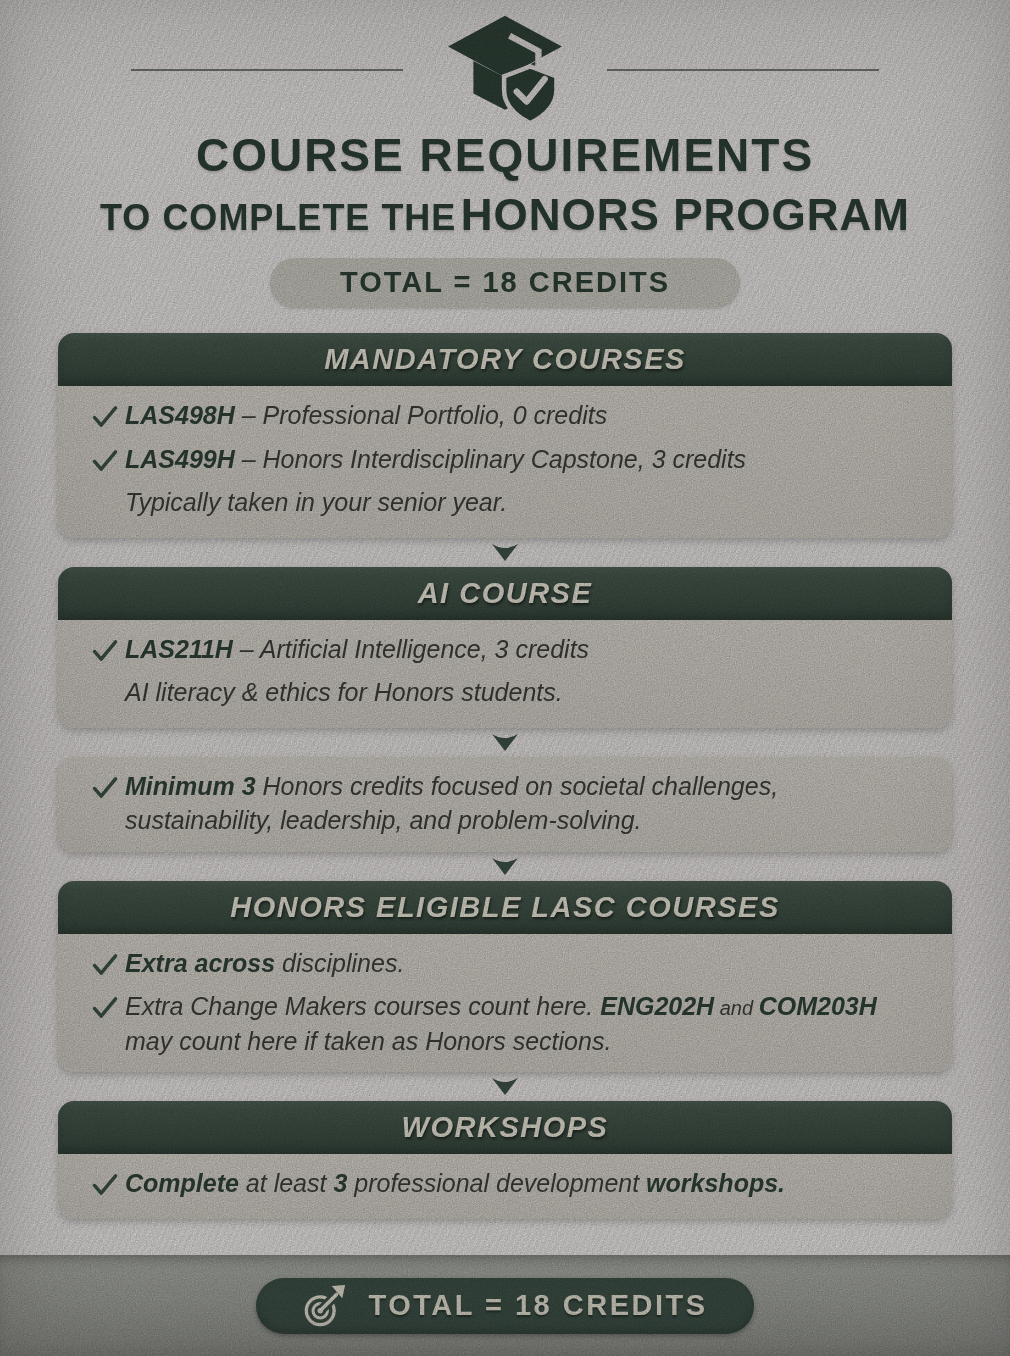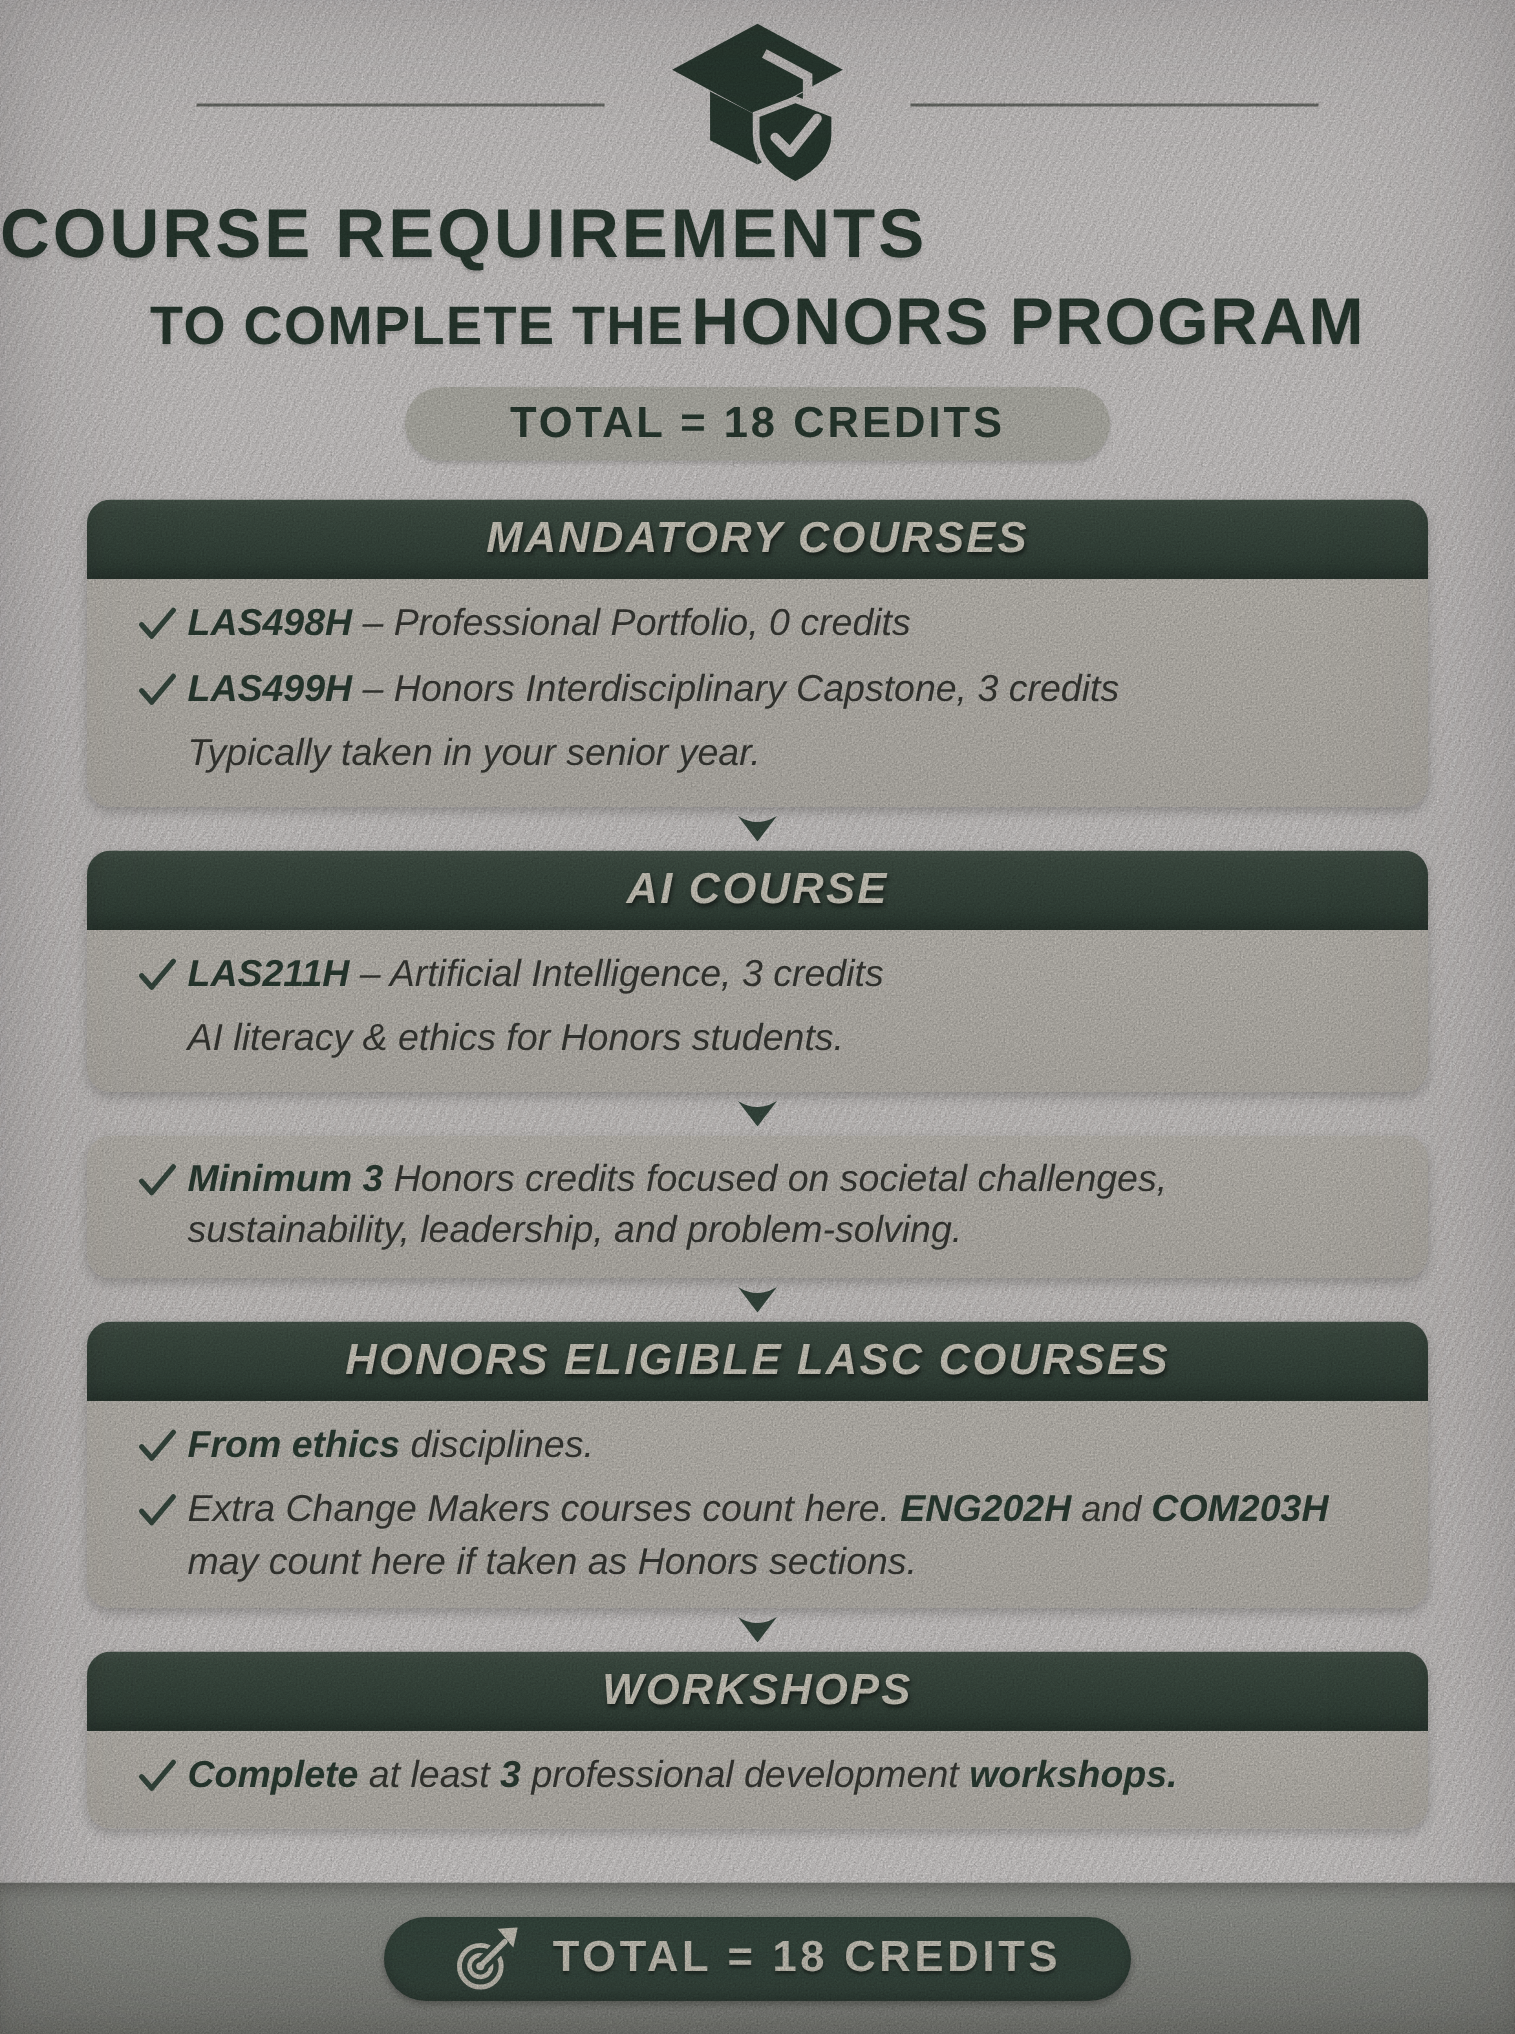--- a/index.html
+++ b/index.html
@@ -32,21 +32,21 @@
   }
   .noise{position:absolute;inset:0;width:100%;height:100%;z-index:45;pointer-events:none;mix-blend-mode:multiply;}
   .content{position:relative;height:1255px;z-index:2;}
 
   
   .icon-row{display:flex;align-items:center;justify-content:center;gap:26px;padding-top:20px;height:120px;}
   .rule{width:272px;height:2px;background:#5d625b;opacity:.8;}
   .hero-icon{color:var(--bold-green);display:flex;}
   .hero-icon svg{width:152px;height:112px;}
   .title{
-    margin-top:8px;text-align:left;font-size:46px;font-weight:700;
+    margin-top:8px;text-align:center;font-size:46px;font-weight:700;
     color:var(--title-green);letter-spacing:2px;
     text-shadow:0 2px 2px rgba(0,0,0,.15);
   }
   .subtitle{margin-top:8px;text-align:center;color:var(--title-green);font-weight:700;text-shadow:0 2px 2px rgba(0,0,0,.15);}
   .sub-prefix{font-size:36px;letter-spacing:1px;}
   .sub-em{font-size:44px;letter-spacing:1px;}
   .badge-top{
     margin:18px auto 0;width:fit-content;background:var(--badge-gray);
     border-radius:26px;padding:8px 70px;box-shadow:0 2px 3px rgba(0,0,0,.15);
   }
@@ -68,21 +68,21 @@
     background:linear-gradient(180deg,#DBD7CF 0%,#D3CFC7 100%);
     padding:12px 34px 14px;
   }
   .item{display:flex;gap:5px;margin-top:5px;font-size:25px;color:var(--ink);line-height:1.38;}
   .item:first-child{margin-top:0;}
   .check{flex:0 0 28px;padding-top:4px;color:var(--green);}
   .check svg{width:26px;height:23px;}
   .nocheck .check{visibility:hidden;}
   .item-text{flex:1;}
   .seg-b{font-weight:700;color:var(--bold-green);}
-  .seg-sm{font-size:24px;}
+  .seg-sm{font-size:20px;}
   .chev{display:flex;justify-content:center;align-items:center;height:29px;color:var(--green);}
   .chev svg{width:26px;height:17px;}
 
   
   .footer-band{
     position:absolute;left:0;right:0;bottom:0;height:101px;z-index:3;
     background:linear-gradient(180deg,#AEB1AA 0%,#9EA19A 85%,#94978F 100%);
     display:flex;align-items:center;justify-content:center;
     box-shadow:inset 0 10px 14px -8px rgba(0,0,0,.35);
   }
@@ -203,21 +203,21 @@
         </div>
         <section class="card">
           <div class="card-band">
             <span class="band-title">HONORS ELIGIBLE LASC COURSES</span>
           </div>
           <div class="card-body">
             <div class="item">
               <span class="check"><svg viewBox="0 0 26 24" aria-hidden="true">
                   <path d="M2 13 L9 21 L24 3" fill="none" stroke="currentColor" stroke-width="3.6" stroke-linecap="round" stroke-linejoin="round"></path>
                 </svg></span>
-              <span class="item-text"><span class="seg-b">From ethics</span><span> disciplines.</span></span>
+              <span class="item-text"><span class="seg-b">Extra across</span><span> disciplines.</span></span>
             </div>
             <div class="item">
               <span class="check"><svg viewBox="0 0 26 24" aria-hidden="true">
                   <path d="M2 13 L9 21 L24 3" fill="none" stroke="currentColor" stroke-width="3.6" stroke-linecap="round" stroke-linejoin="round"></path>
                 </svg></span>
               <span class="item-text"><span>Extra Change Makers courses count here. </span><span class="seg-b">ENG202H</span><span class="seg-sm"> and </span><span class="seg-b">COM203H</span><br><span>may count here if taken as Honors sections.</span></span>
             </div>
           </div>
         </section>
         <div class="chev">

